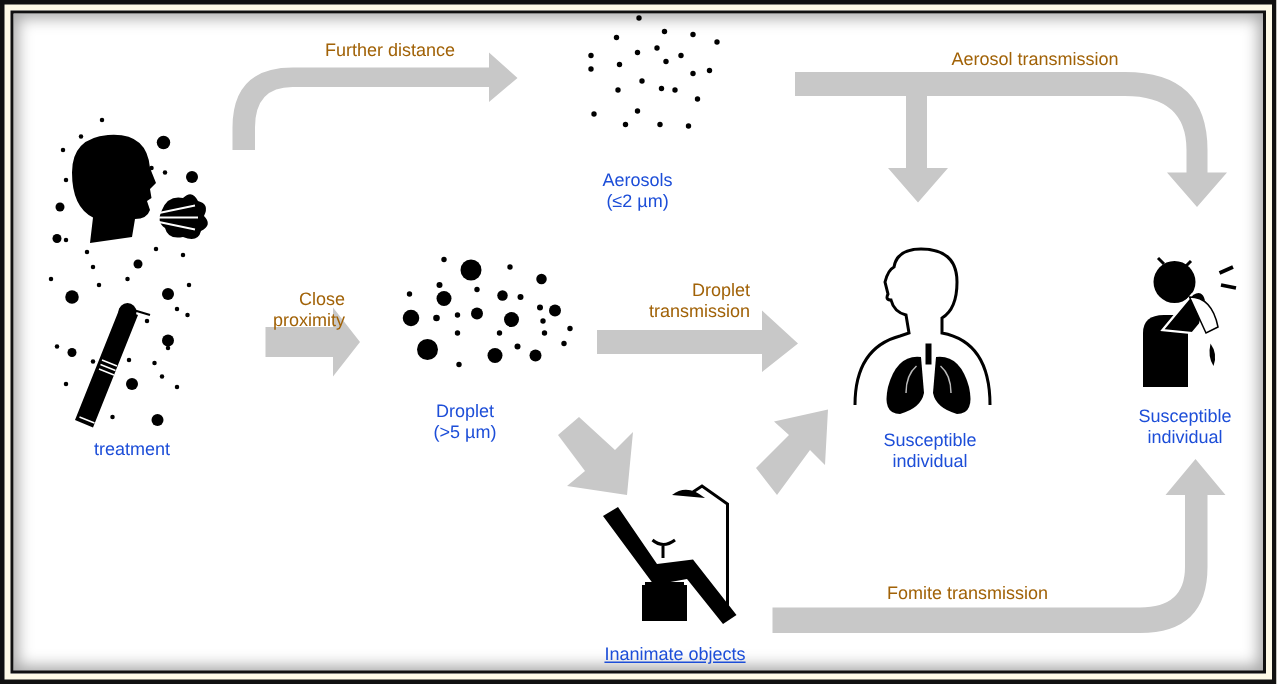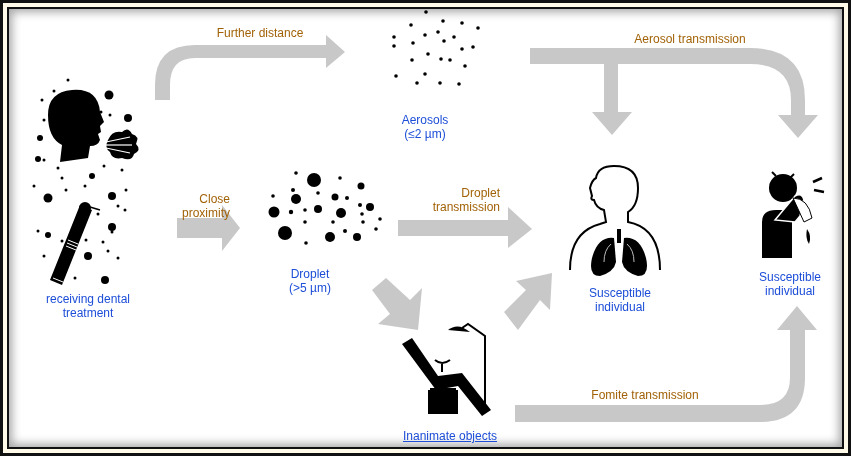--- a/index.html
+++ b/index.html
@@ -186,21 +186,20 @@
     <rect x="428" y="390" width="30" height="24"></rect>
     <rect x="430" y="388" width="26" height="4"></rect>
     <path d="M435,360 Q442,366 450,360" fill="none" stroke="#000" stroke-width="2"></path>
     <line x1="442" y1="364" x2="442" y2="372" stroke="#000" stroke-width="2"></line>
     <path d="M448,330 Q458,322 470,332 Z"></path>
     <path d="M462,328 L468,324 L485,336 L485,412" fill="none" stroke="#000" stroke-width="2"></path>
   </g>
 </svg>
 
 <div class="lbl dark" style="left:28px;top:292px;width:120px;">
-  <div>receiving dental</div>
   <div>treatment</div>
 </div>
 <div class="lbl dark" style="left:380px;top:113px;width:90px;">
   <div>Aerosols</div>
   <div>(≤2 µm)</div>
 </div>
 <div class="lbl dark" style="left:270px;top:267px;width:80px;">
   <div>Droplet</div>
   <div>(&gt;5 µm)</div>
 </div>

